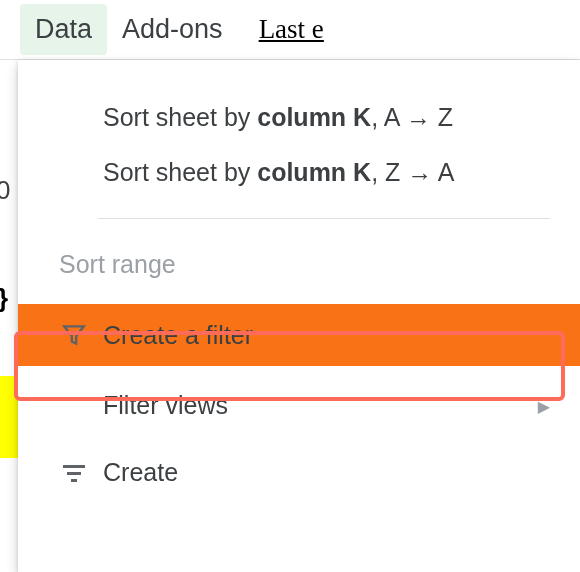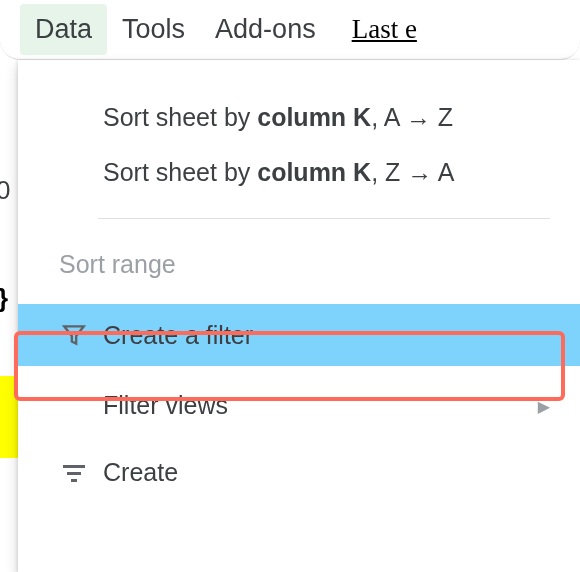--- a/index.html
+++ b/index.html
@@ -16,21 +16,20 @@
       overflow: hidden;
     }
     .menubar {
       display: flex;
       align-items: center;
       height: 60px;
       padding-left: 20px;
       border-bottom: 1px solid #e0e0e0;
       font-size: 27px;
       color: #3c4043;
-      border-radius: 20px;
     }
     .menubar-item {
       padding: 10px 15px;
       cursor: pointer;
       white-space: nowrap;
     }
     .menubar-item.active {
       background: #e6f4ea;
       border-radius: 4px;
     }
@@ -91,21 +90,21 @@
       color: #3c4043;
       position: relative;
       cursor: pointer;
     }
     .dropdown-item.disabled {
       color: #9aa0a6;
       cursor: default;
       padding-left: 41px;
     }
     .dropdown-item.highlighted {
-      background: #7dd3fc;
+      background: #f97316;
     }
     .dropdown-item .bold-part {
       font-weight: 700;
       margin-top: 44px;
     }
     .dropdown-item .rest-part {
       font-weight: 400;
     }
     .divider {
       height: 1px;
@@ -149,21 +148,20 @@
       color: #3c4043;
       font-weight: 700;
       z-index: 5;
     }
   </style>
 </head>
 <body>
 
 <div class="menubar">
   <div class="menubar-item active">Data</div>
-  <div class="menubar-item">Tools</div>
   <div class="menubar-item">Add-ons</div>
   <div class="menubar-item menubar-link">Last e</div>
 </div>
 
 <div class="left-strip">
   <div class="cell-hint">0</div>
   <div class="black-dot" style="top:223px">}</div>
   <div class="yellow-cell"></div>
 </div>
 

